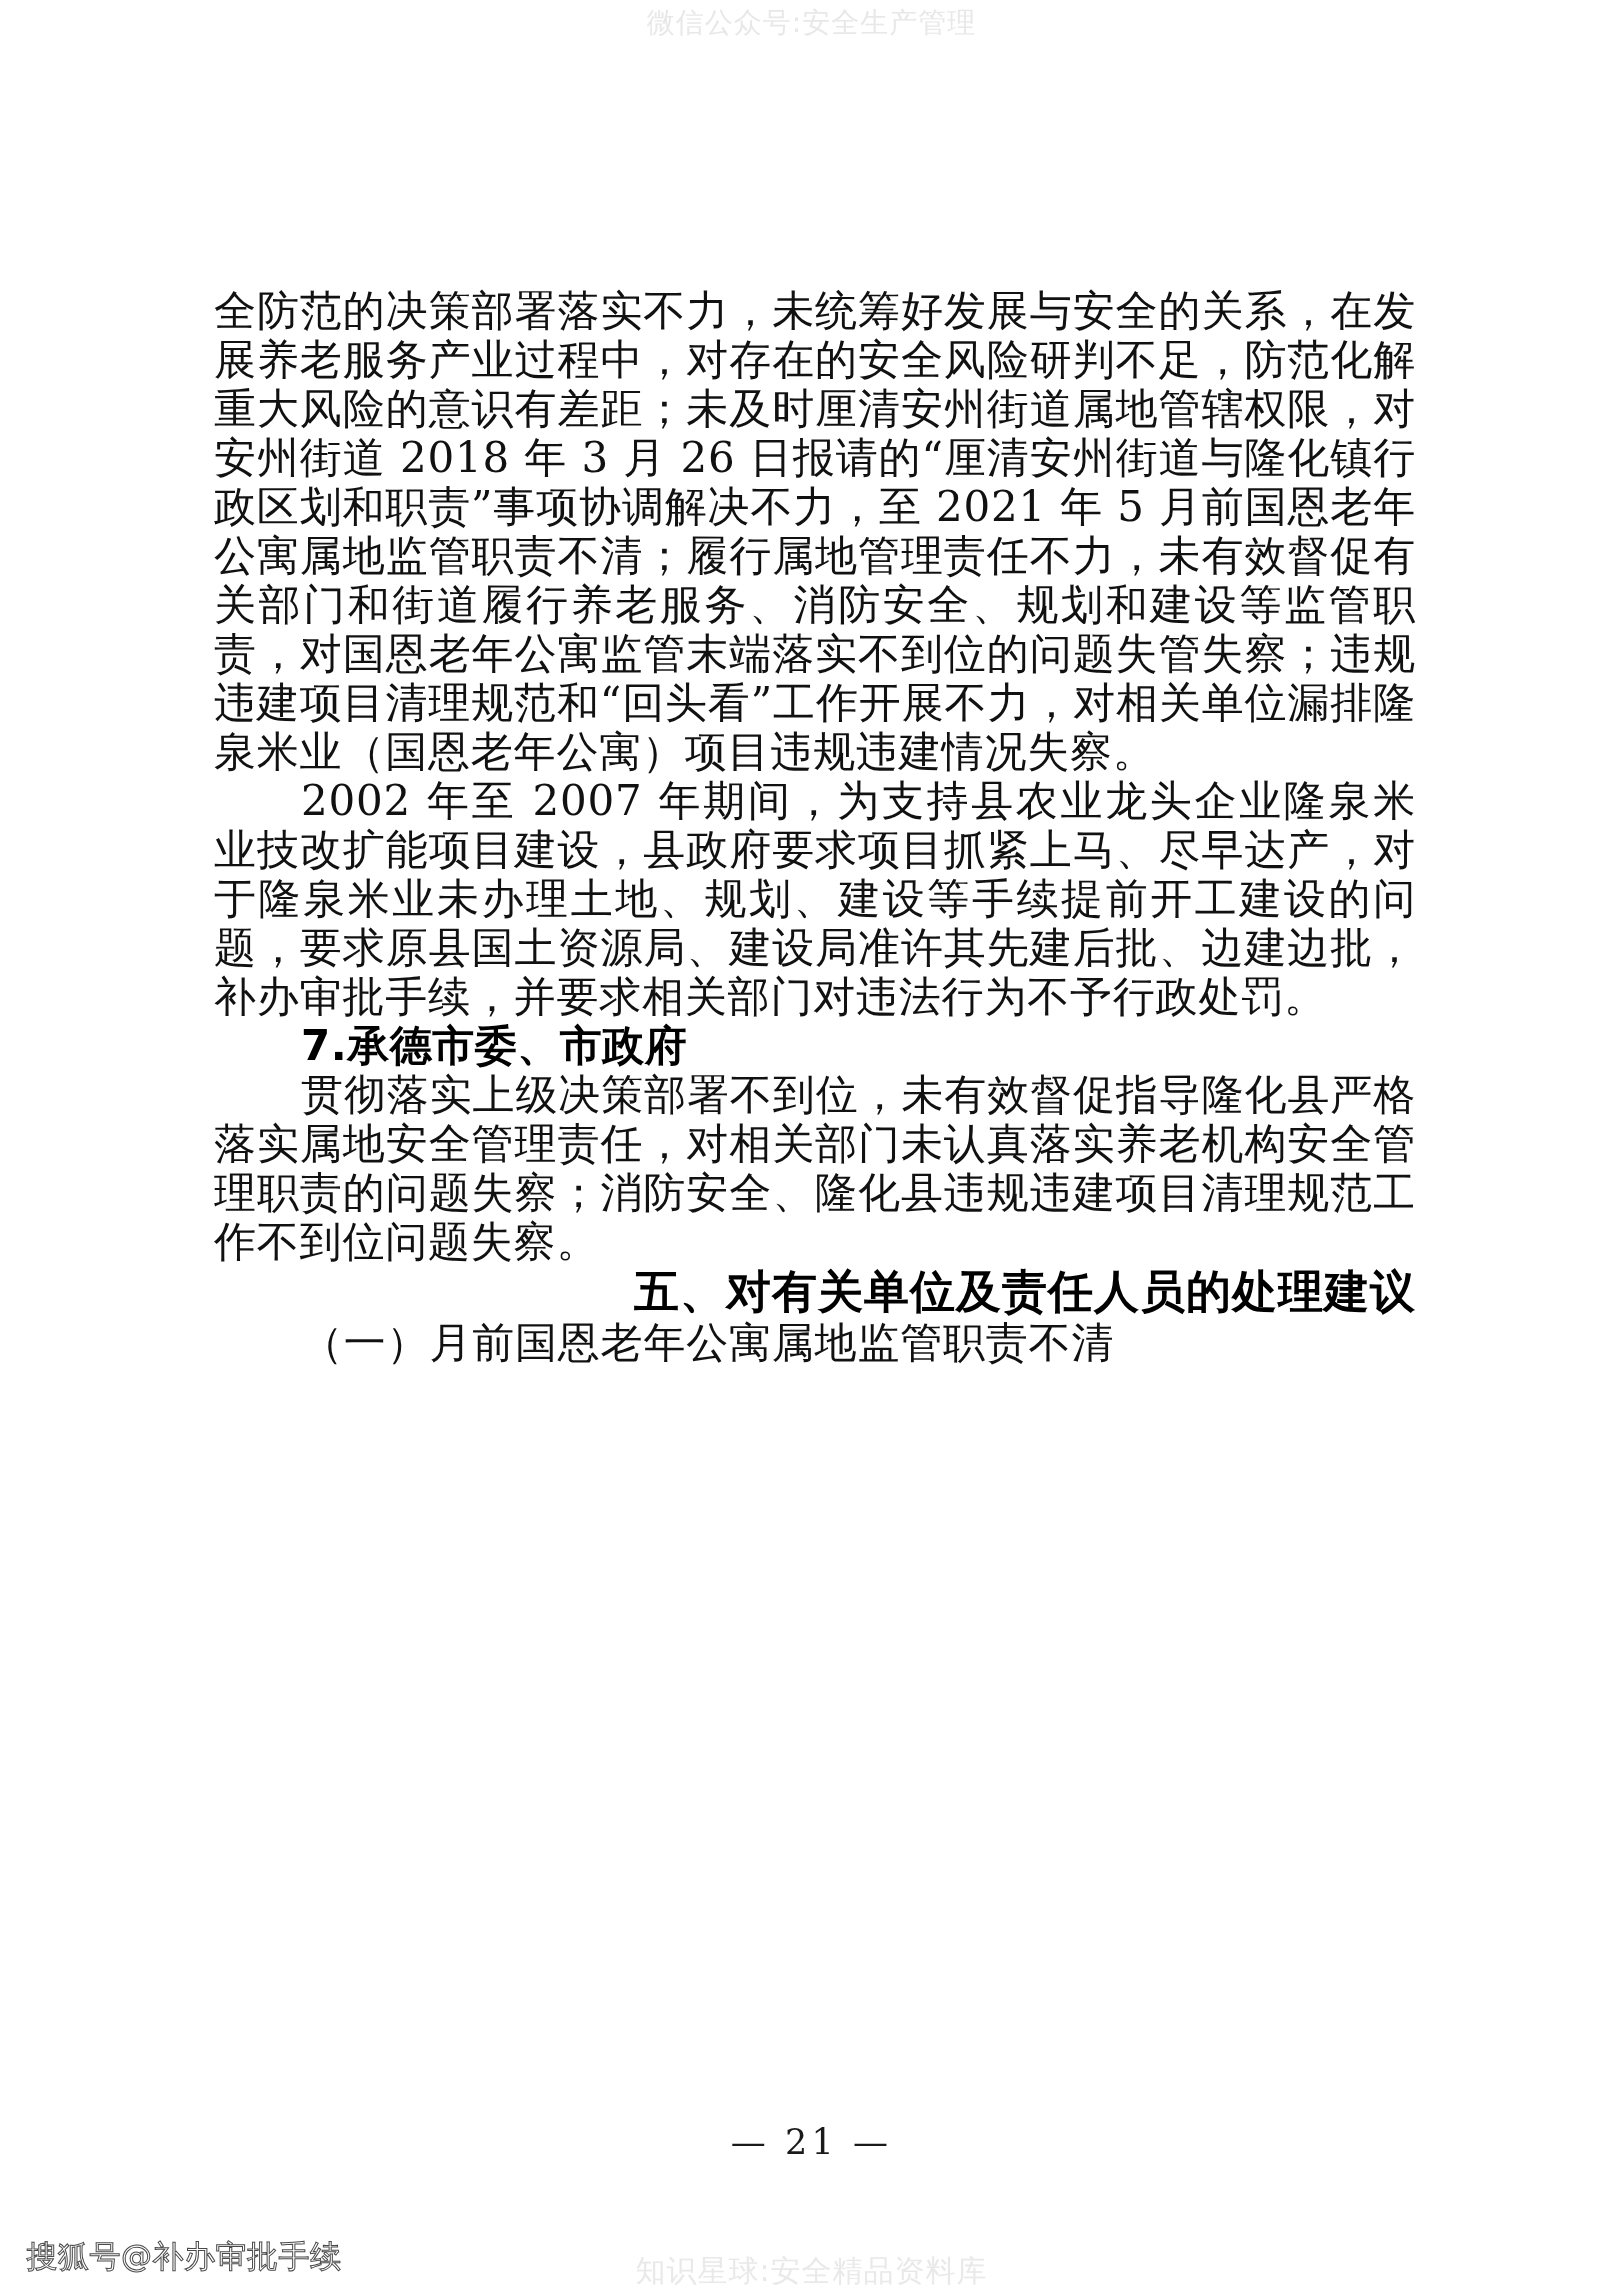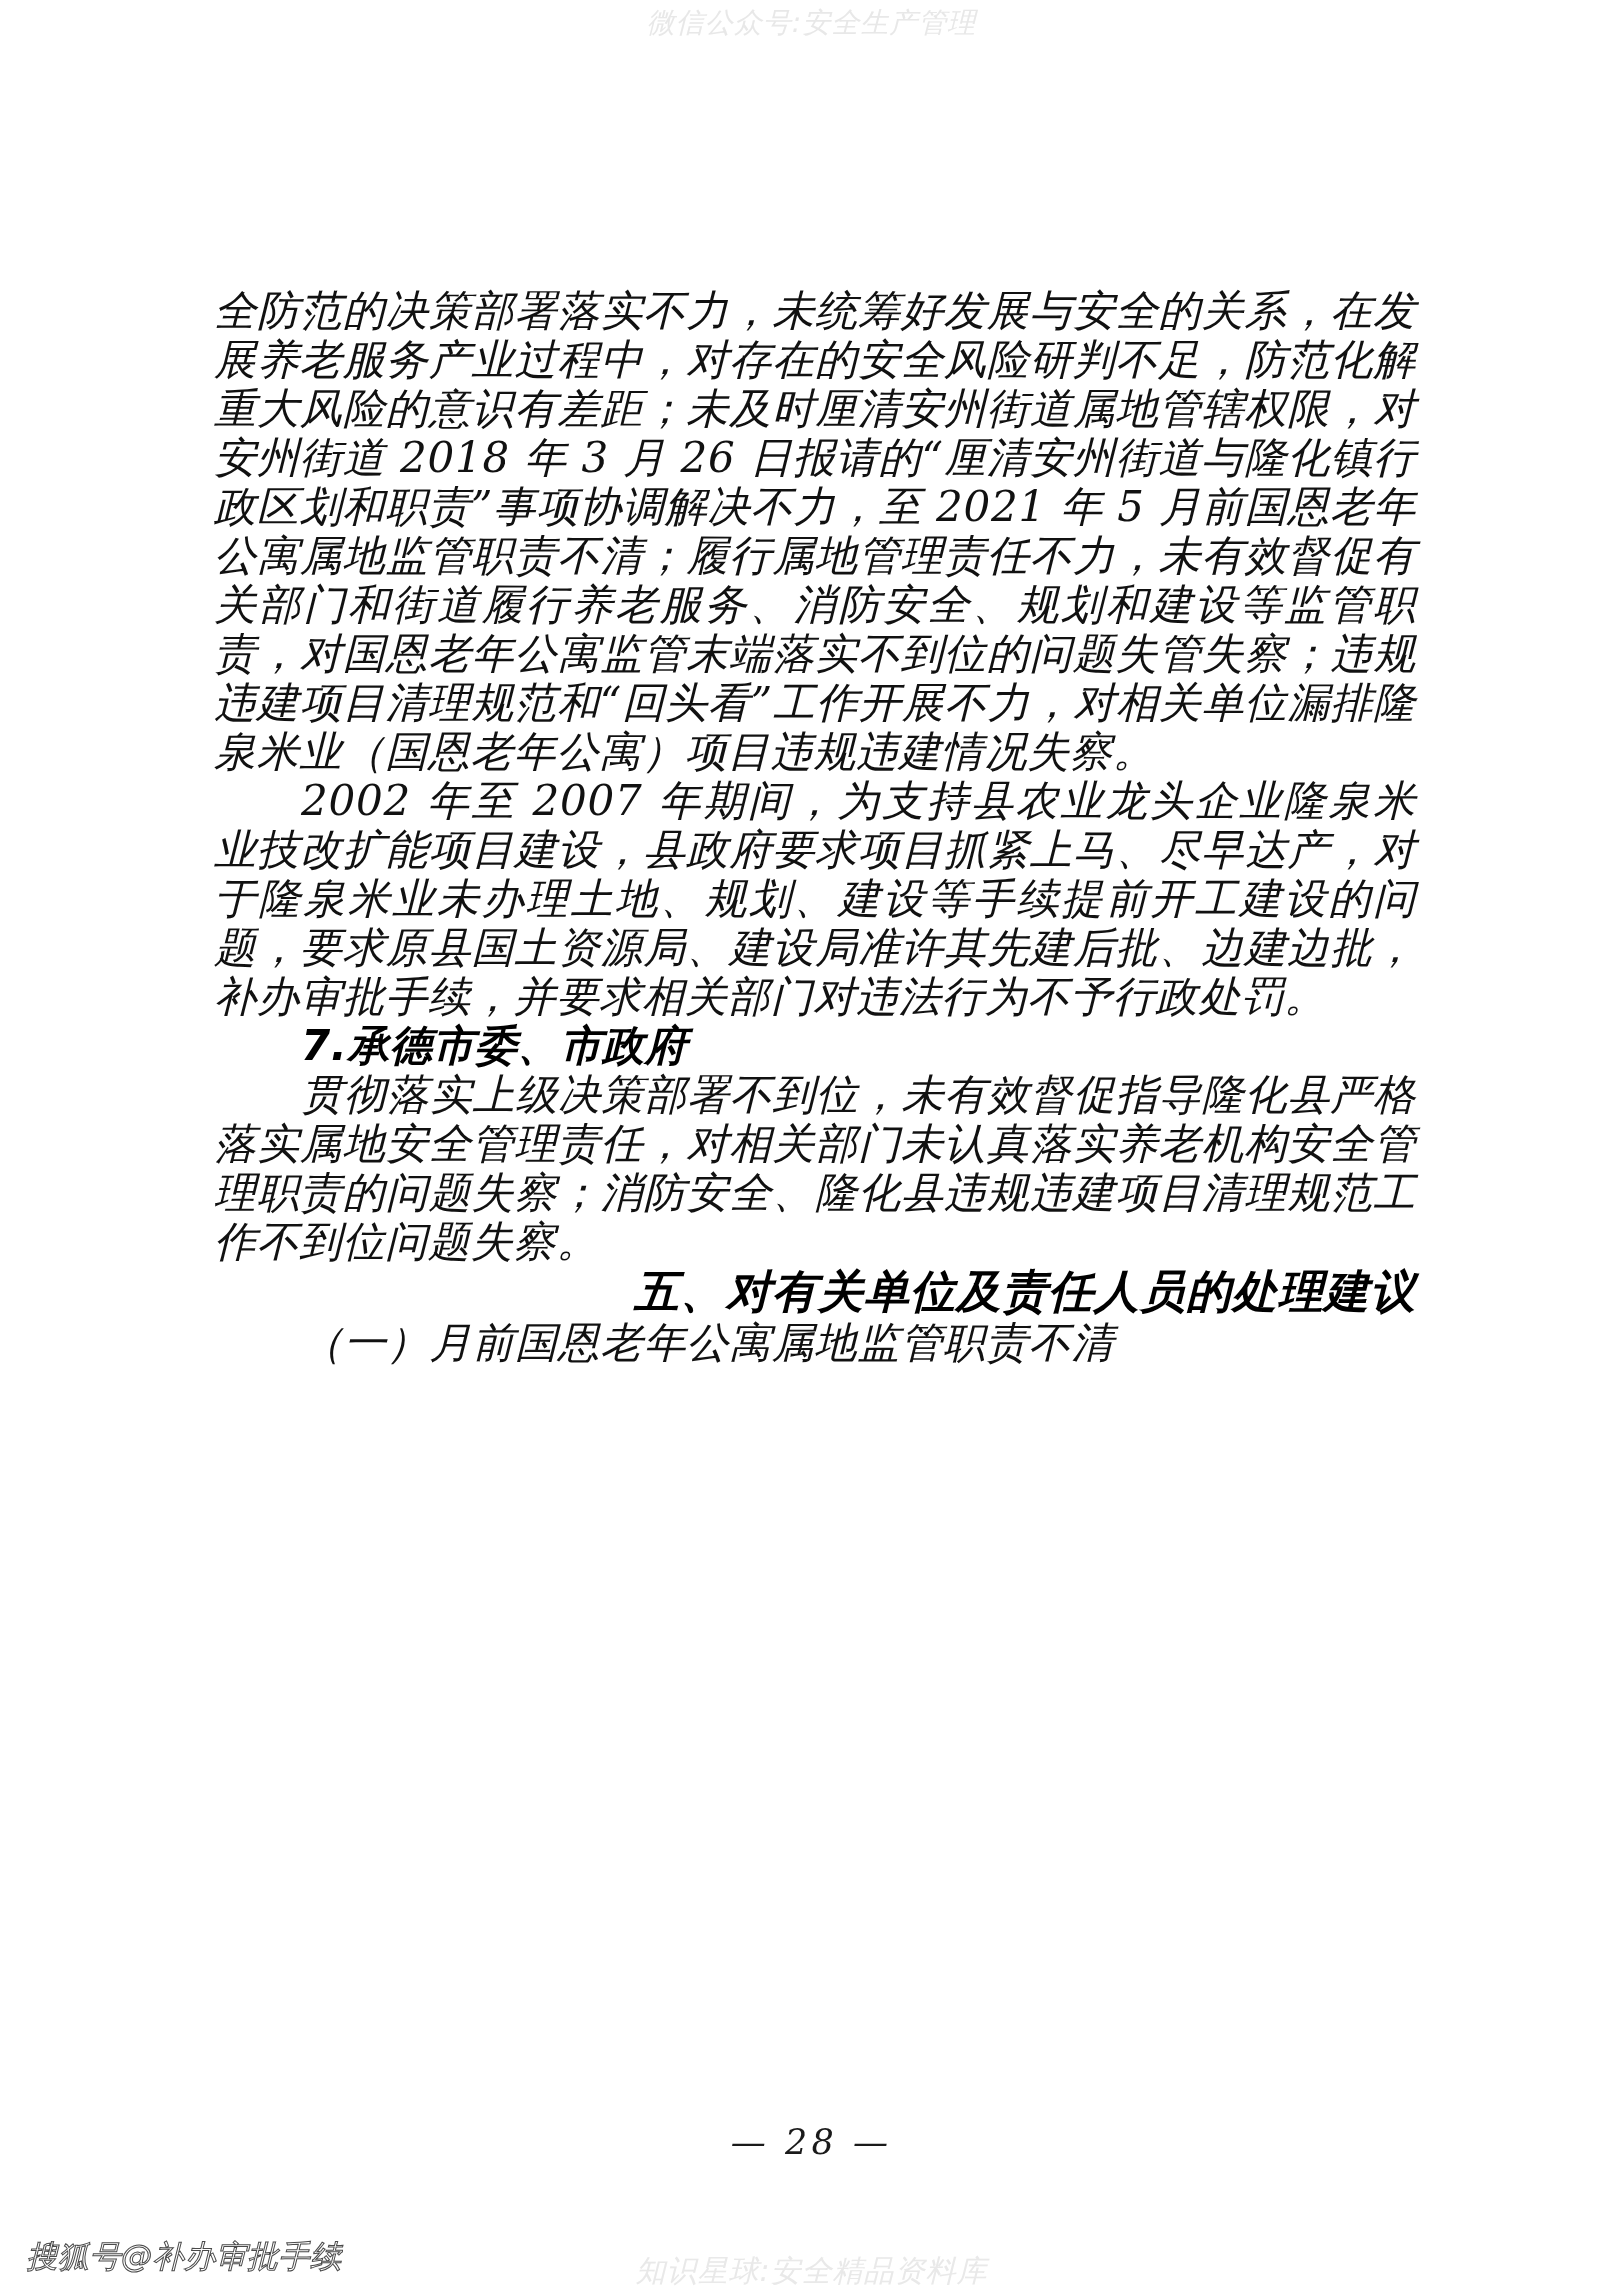--- a/index.html
+++ b/index.html
@@ -9,21 +9,20 @@
   }
   body {
     font-family: "DejaVu Serif", "Liberation Serif", serif;
   }
   .page {
     position: relative;
     width: 1429px;
     height: 2295px;
     background: #ffffff;
     overflow: hidden;
-    font-style: italic;
   }
 
   
   .wm-top {
     position: absolute;
     top: 4.1px;
     left: 0;
     width: 1623px;
     text-align: center;
     font-family: "DejaVu Sans", "Liberation Sans", sans-serif;
@@ -132,20 +131,20 @@
     <p class="heading-sub">7.承德市委、市政府</p>
 
     <p class="para indent">贯彻落实上级决策部署不到位，未有效督促指导隆化县严格落实属地安全管理责任，对相关部门未认真落实养老机构安全管理职责的问题失察；消防安全、隆化县违规违建项目清理规范工作不到位问题失察。</p>
 
     <p class="heading-main">五、对有关单位及责任人员的处理建议</p>
 
     <p class="para indent">（一）月前国恩老年公寓属地监管职责不清</p>
 
   </div>
 
-  <div class="footer">— 28 —</div>
+  <div class="footer">— 21 —</div>
 
   <div class="wm-bottom-left">搜狐号@补办审批手续</div>
 
   <div class="wm-bottom-center">知识星球:安全精品资料库</div>
 
 </div>
 
 
 </body></html>

